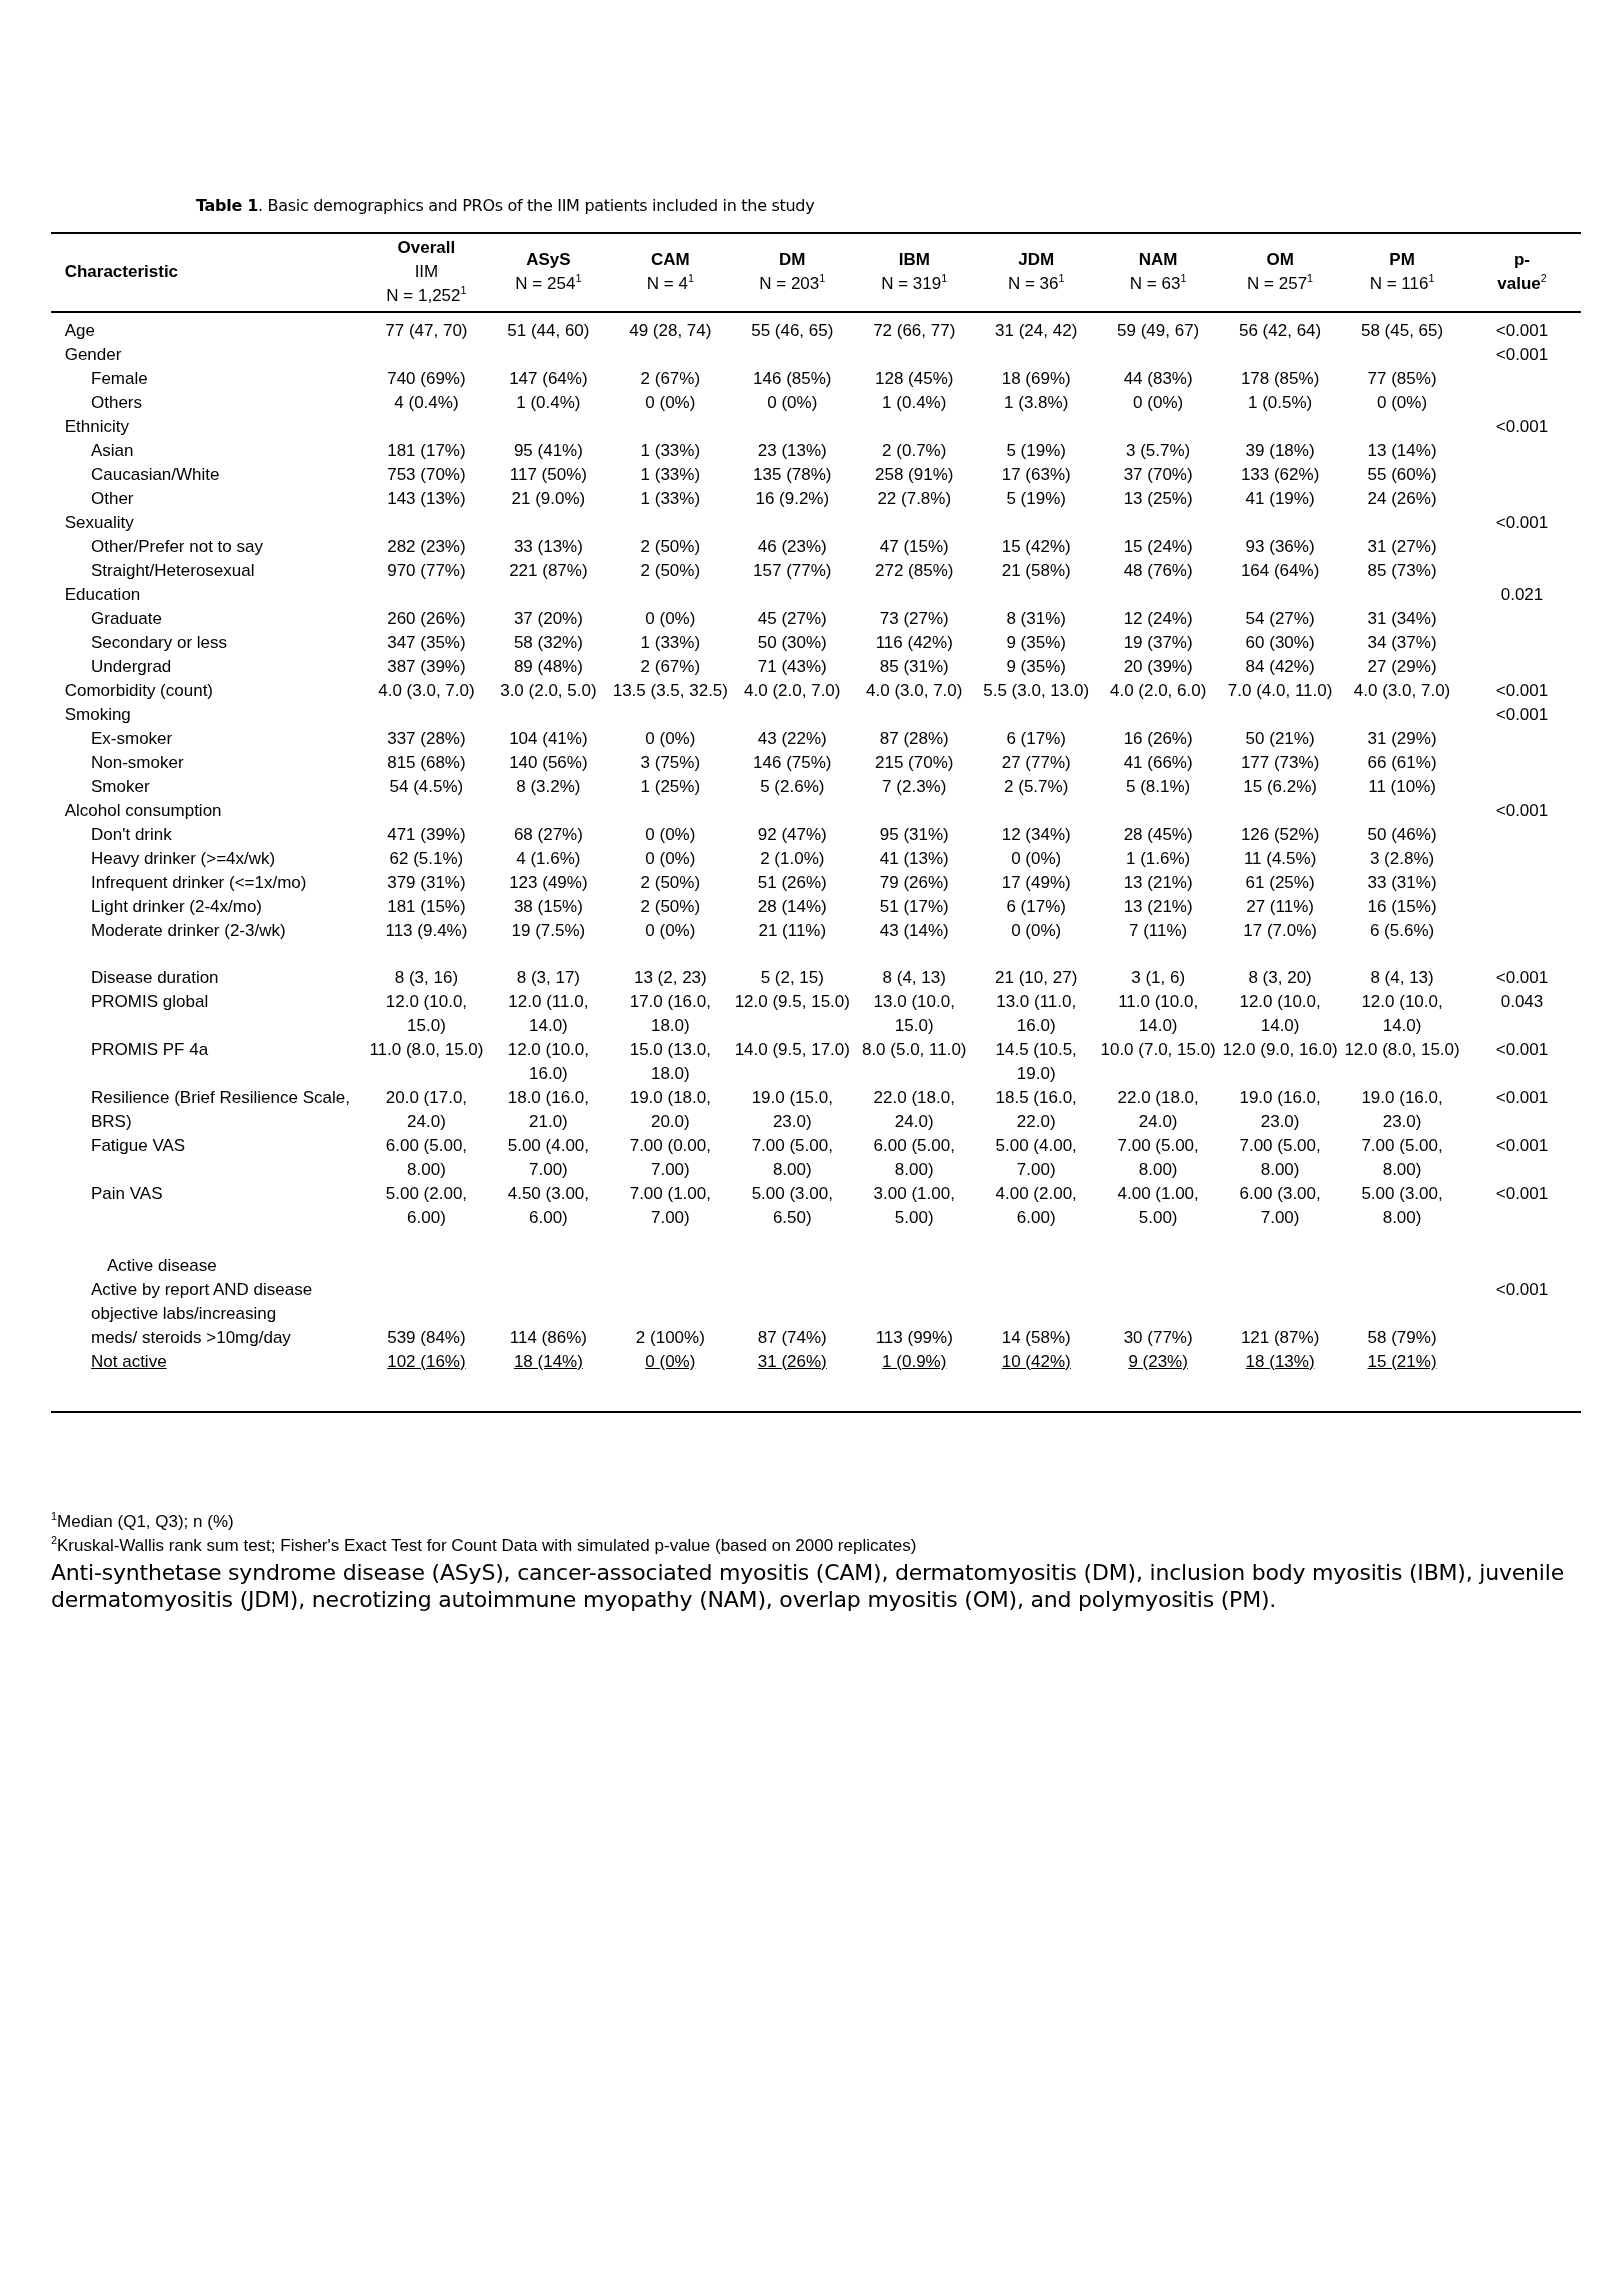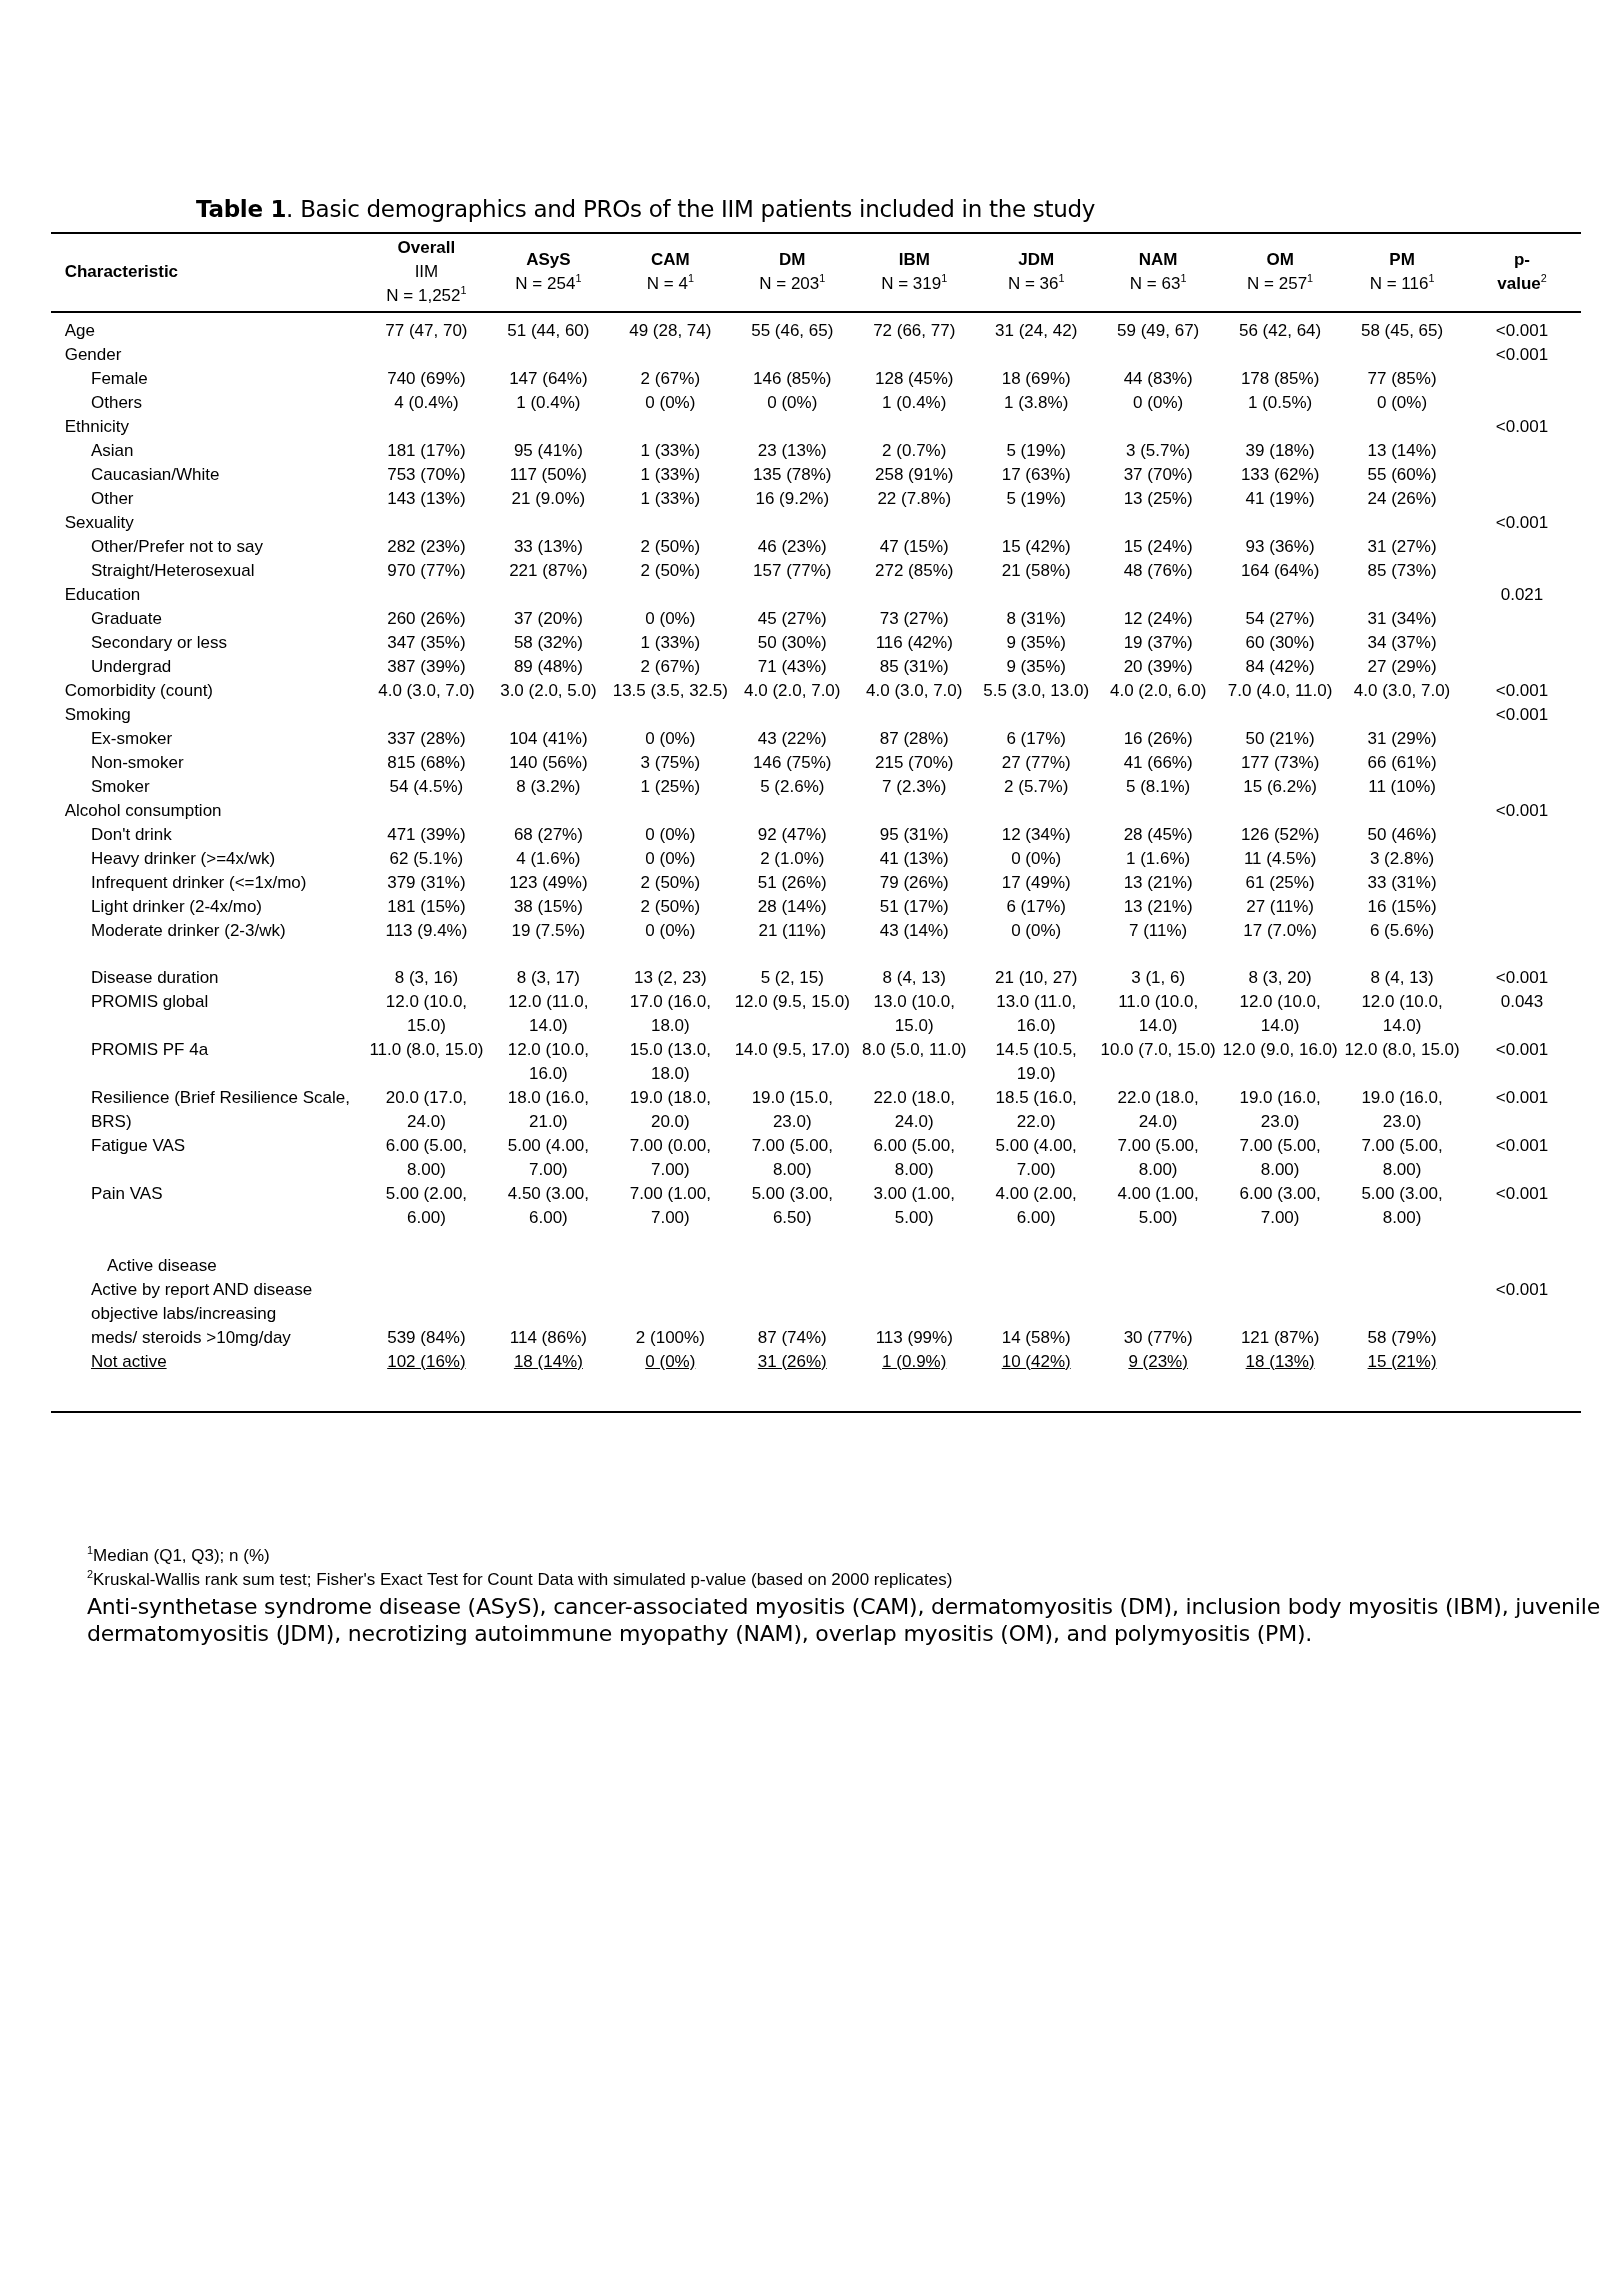--- a/index.html
+++ b/index.html
@@ -1,33 +1,33 @@
 <!DOCTYPE html>
 <html><head>
 <meta charset="utf-8">
 <style>
   html, body { margin: 0; padding: 0; background: #ffffff; }
   body { width: 1621px; height: 2293px; position: relative; color: #000; font-family: "Liberation Sans", sans-serif; }
-  .caption { position: absolute; left: 196px; top: 196px; font-family: "DejaVu Sans", sans-serif; font-size: 23px; letter-spacing: -0.3px; }
+  .caption { position: absolute; left: 196px; top: 196px; font-family: "DejaVu Sans", sans-serif; font-size: 16px; letter-spacing: -0.3px; }
   .caption b { font-weight: bold; }
   .tbl-wrap { position: absolute; left: 51px; top: 232px; width: 1530px; }
   table { border-collapse: collapse; width: 1530px; table-layout: fixed; font-size: 17px; line-height: 24px; }
   thead th { font-weight: normal; vertical-align: middle; padding: 2px 0 2.9px 0; border-top: 2.9px solid #000; border-bottom: 2.9px solid #000; }
   thead th .hb { font-weight: bold; display: block; }
   thead th.char { text-align: left; padding-left: 13.7px; font-weight: bold; margin-top: 8px; }
   thead th sup, tbody sup { font-size: 10.8px; line-height: 0; vertical-align: super; }
   tbody td { vertical-align: top; text-align: center; padding: 0; }
   tbody td.lab { text-align: left; padding-left: 13.7px; }
   tbody td.lab.ind { padding-left: 40px; }
   tbody td.lab.ind2 { padding-left: 56px; }
   tbody tr.first td { padding-top: 5.9px; }
   tbody tr.gap td { height: 23.5px; }
   tbody tr.last td { padding-bottom: 37px; border-bottom: 2.9px solid #000; text-decoration: underline; }
   col.c0 { width: 312px; } col.cn { width: 121px; } col.cp { width: 117px; }
-  .foot { position: absolute; left: 51px; top: 1544px; width: 1530px; font-size: 17px; line-height: 23.5px; margin-left: 36px; }
+  .foot { position: absolute; left: 51px; top: 1510px; width: 1530px; font-size: 17px; line-height: 23.5px; }
   .foot sup { font-size: 10.8px; line-height: 0; vertical-align: super; }
   .abbr { font-family: "DejaVu Sans", sans-serif; font-size: 22px; line-height: 27.4px; margin-top: 2px; letter-spacing: -0.2px; }
 </style>
 </head>
 <body>
 
 <div class="caption"><b>Table 1</b><span>. Basic demographics and PROs of the IIM patients included in the study</span></div>
 
 <div class="tbl-wrap">
 <table>

